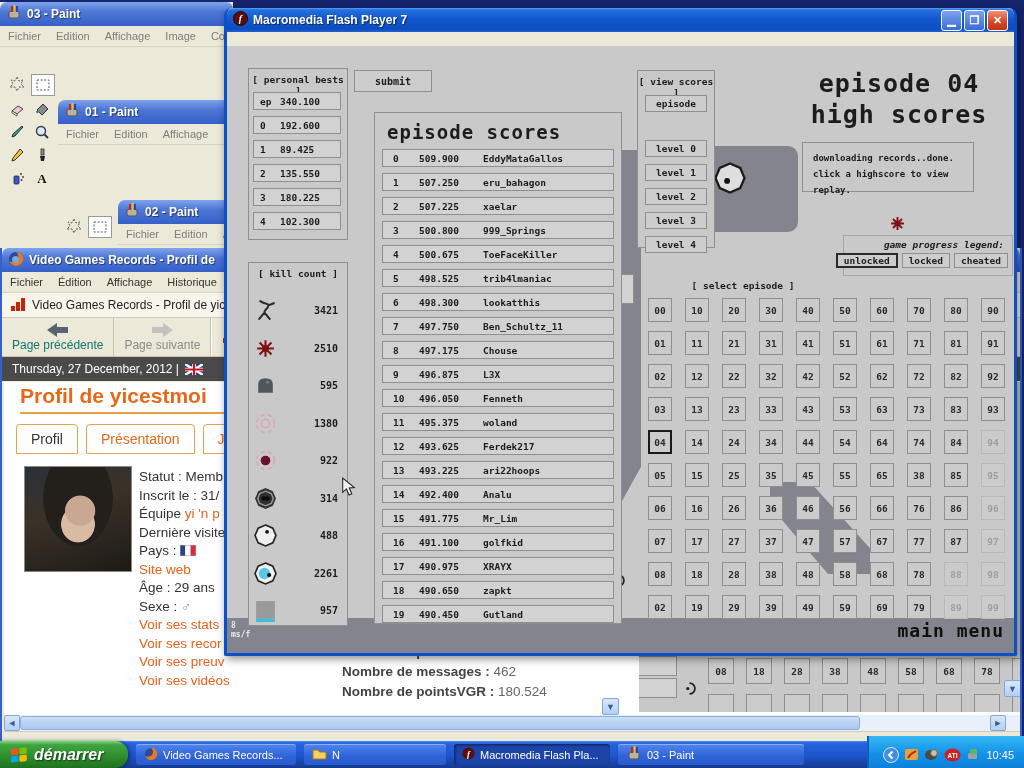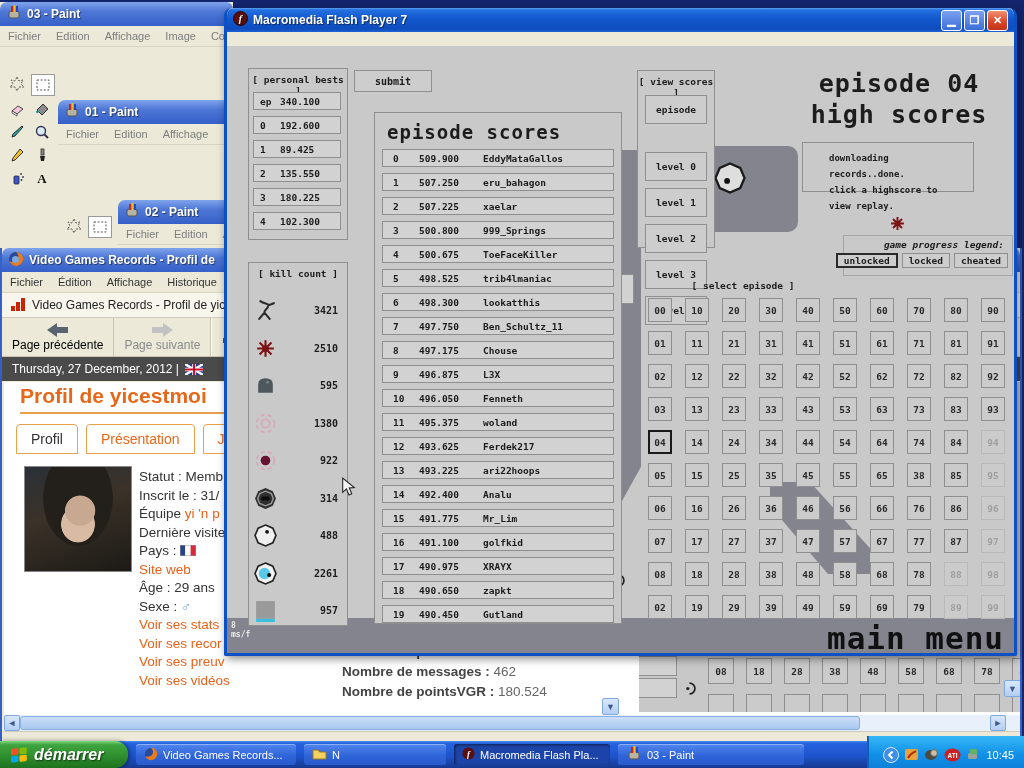--- a/index.html
+++ b/index.html
@@ -24,21 +24,21 @@
   
   .toolbox{position:absolute;display:grid;grid-template-columns:22px 22px;gap:3px;}
   .tool{width:22px;height:20px;display:flex;align-items:center;justify-content:center;}
   .tool.sel{background:#fff;border:1px solid #9a9a9a;}
   
   #firefox{border-left:2px solid #3560C8;border-right:2px solid #3560C8;background:#ECE9D8;}
   .ff-tabrow{height:24px;background:#F7F5EC;display:flex;align-items:center;gap:6px;
     padding:0 8px;font-size:12px;color:#222;border-bottom:1px solid #cfcabb;}
   .ff-nav{height:38px;background:#ECE9D8;display:flex;align-items:stretch;border-bottom:1px solid #c9c4b2;}
   .ff-navbtn{display:flex;flex-direction:column;align-items:center;justify-content:center;
-    padding:1px 10px;font-size:12px;color:#000000;border-right:1px solid #c9c4b2;gap:1px;}
+    padding:1px 10px;font-size:12px;color:#0f766e;border-right:1px solid #c9c4b2;gap:1px;}
   .ff-datebar{height:24px;background:#4A4A4A;color:#fff;font-size:12px;display:flex;
     align-items:center;gap:6px;padding:0 10px;}
   .ff-content{position:absolute;left:2px;top:134px;width:1018px;height:333px;background:#fff;overflow:hidden;}
   .ff-h1{position:absolute;left:16px;top:2px;font-size:21px;font-weight:700;color:#E8681A;
      border-bottom:2px solid #E8A04A;padding-bottom:4px;width:600px;}
   .ff-tabs{position:absolute;left:12px;top:42px;display:flex;gap:8px;}
   .ff-tab{border:1px solid #E8A04A;border-radius:4px 4px 0 0;padding:6px 14px;font-size:14px;background:#fff;}
   .ff-tab.on{color:#333;}
   .ff-tab.off{color:#E8681A;}
   .avatar{position:absolute;left:20px;top:84px;width:106px;height:104px;border:1px solid #888;
@@ -77,34 +77,34 @@
   .pb-key{margin-left:6px;width:20px;}
   #kill-rows{position:absolute;left:27px;top:246px;display:flex;flex-direction:column;}
   .kill-row{width:88px;height:37.5px;display:flex;align-items:center;font-size:10px;justify-content:center;}
   .kill-row .cnt{margin-left:auto;padding-right:4px;}
   #ep-panel .title{position:absolute;left:12px;top:8px;font-size:19px;letter-spacing:1px;}
   #ep-rows{position:absolute;left:7px;top:36px;display:flex;flex-direction:column;gap:6px;}
   .ep-row{width:232px;height:18px;font-size:9.5px;}
   .ep-rank{padding-left:10px;width:26px;}
   .ep-score{width:64px;}
   #vs-buttons{position:absolute;left:7px;top:24px;display:flex;flex-direction:column;gap:7px;align-items:center;}
-  .vs-btn{width:62px;height:29px;}
+  .vs-btn{width:62px;height:17px;}
   .vs-gap{height:14px;}
   #grid{position:absolute;left:421px;top:252px;display:grid;
         grid-template-columns:repeat(10,24px);gap:9px 13px;}
   .cell{width:24px;height:24px;border:1px solid #8f8f8f;background:#cbcbcb;box-sizing:border-box;
         display:flex;align-items:center;justify-content:center;font-size:9.5px;color:#2a2a2a;}
   .cell.sel{border:2px solid #1a1a1a;}
   .cell.lock{border-color:#b9b9b9;color:#9f9f9f;}
   .legend-btn{height:15px;padding:0 6px;font-size:9.5px;}
   .legend-btn.sel{border:2px solid #2a2a2a;}
   .bigtitle{position:absolute;left:560px;top:22px;width:224px;text-align:center;
             font-size:25px;line-height:31px;letter-spacing:1px;}
   .bottom-strip{position:absolute;left:0;top:572px;width:787px;height:35px;background:#84848E;}
-  .mainmenu{position:absolute;right:10px;top:574px;font-size:31px;letter-spacing:1px;color:#101010;}
+  .mainmenu{position:absolute;right:10px;top:574px;font-size:18px;letter-spacing:1px;color:#101010;}
   .fps{position:absolute;left:4px;top:575px;font-size:8px;line-height:9px;color:#e9e9e9;}
   
   #taskbar{position:absolute;left:0;bottom:0;width:1024px;height:27px;z-index:50;
     background:linear-gradient(180deg,#4C8DF8 0%,#2663E0 8%,#1E54CC 55%,#16398F 100%);display:flex;align-items:center;}
   #startbtn{height:27px;width:128px;border-radius:0 13px 13px 0;display:flex;align-items:center;gap:6px;
     padding-left:10px;box-sizing:border-box;color:#fff;font-weight:700;font-style:italic;font-size:16px;
     text-shadow:1px 1px 2px rgba(0,0,0,.6);
     background:linear-gradient(180deg,#7FD77F 0%,#3FA53F 14%,#2F8F2F 55%,#1E721E 100%);
     box-shadow:2px 0 4px rgba(0,0,0,.4);}
   .task{height:21px;margin-left:8px;border-radius:3px;display:flex;align-items:center;gap:5px;
@@ -627,21 +627,21 @@
             <div class="nbtn vs-btn">level 3</div>
             <div class="nbtn vs-btn">level 4</div>
           </div>
       </div>
 
       <div class="bigtitle">
         <div>episode 04</div>
         <div>high scores</div>
       </div>
 
-      <div class="npanel" style="left:575px;top:96px;width:172px;height:50px;padding:7px 26px;">
+      <div class="npanel" style="left:575px;top:96px;width:172px;height:50px;padding:7px 10px;">
         <div style="font-size:9px;line-height:16px;">downloading records..done.</div>
         <div style="font-size:9px;line-height:16px;">click a highscore to view replay.</div>
       </div>
 
       <div class="npanel" style="left:616px;top:189px;width:170px;height:41px;border-color:#a5a5a5;">
         <div style="font-size:9.5px;text-align:right;padding:3px 8px 0 0;font-style:italic;">game progress legend:</div>
         <div id="legend-items" style="display:flex;gap:4px;justify-content:flex-end;padding:3px 4px 0 0;">
             <div class="nbtn legend-btn sel">unlocked</div>
             <div class="nbtn legend-btn">locked</div>
             <div class="nbtn legend-btn">cheated</div>

